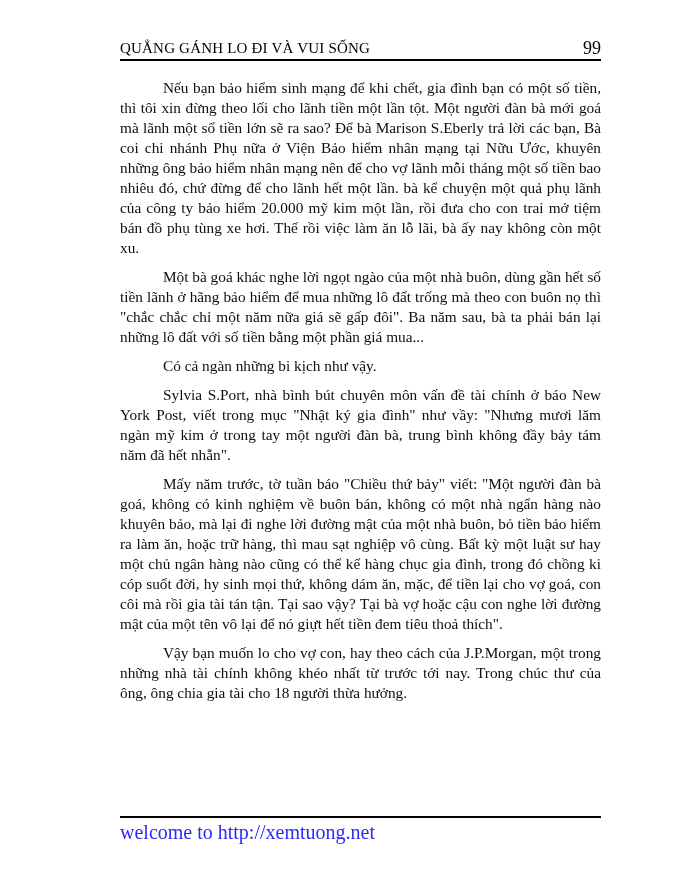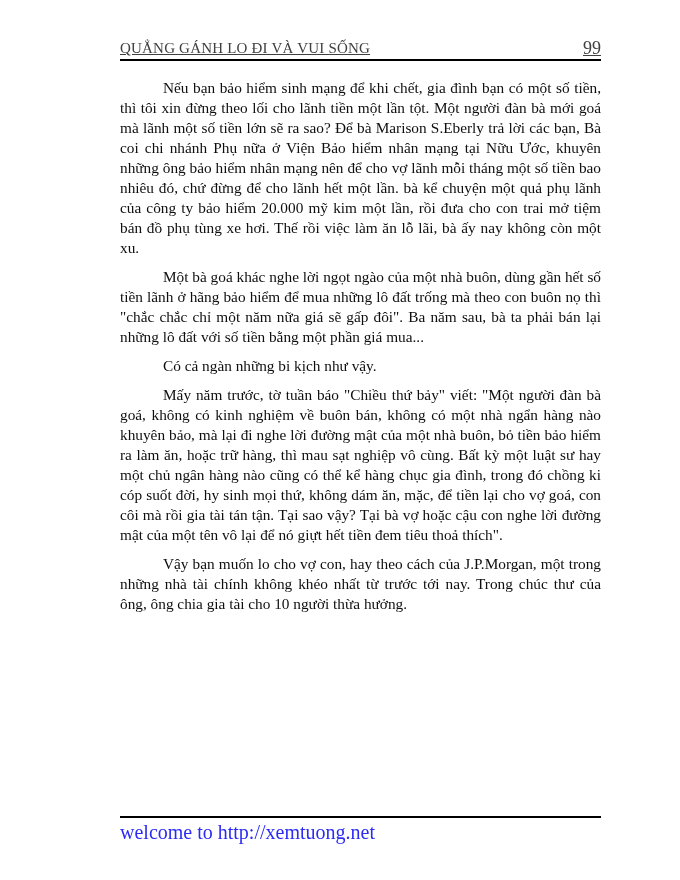--- a/index.html
+++ b/index.html
@@ -19,24 +19,23 @@
     position: absolute;
     left: 120px;
     top: 0;
     width: 481px;
   }
   .header-row {
     display: flex;
     justify-content: space-between;
     align-items: flex-end;
     margin-top: 40px;
-    color: #404040;
+    color: #000000;
     font-size: 15px;
     line-height: 17px;
-    text-decoration: underline;
   }
   .running-title {
     letter-spacing: 0.2px;
   }
   .page-number {
     font-size: 18px;
   }
   .rule {
     border: none;
     border-top: 2px solid #000000;
@@ -83,22 +82,23 @@
       <span class="running-title">QUẲNG GÁNH LO ĐI VÀ VUI SỐNG</span>
       <span class="page-number">99</span>
     </div>
 
     <hr class="rule">
 
     <div class="body-text">
       <p>Nếu bạn bảo hiểm sinh mạng để khi chết, gia đình bạn có một số tiền, thì tôi xin đừng theo lối cho lãnh tiền một lần tột. Một người đàn bà mới goá mà lãnh một số tiền lớn sẽ ra sao? Để bà Marison S.Eberly trả lời các bạn, Bà coi chi nhánh Phụ nữa ở Viện Bảo hiểm nhân mạng tại Nữu Ước, khuyên những ông bảo hiểm nhân mạng nên để cho vợ lãnh mỗi tháng một số tiền bao nhiêu đó, chứ đừng để cho lãnh hết một lần. bà kể chuyện một quả phụ lãnh của công ty bảo hiểm 20.000 mỹ kim một lần, rồi đưa cho con trai mở tiệm bán đồ phụ tùng xe hơi. Thế rồi việc làm ăn lỗ lãi, bà ấy nay không còn một xu.</p>
       <p>Một bà goá khác nghe lời ngọt ngào của một nhà buôn, dùng gần hết số tiền lãnh ở hãng bảo hiểm để mua những lô đất trống mà theo con buôn nọ thì "chắc chắc chỉ một năm nữa giá sẽ gấp đôi". Ba năm sau, bà ta phải bán lại những lô đất với số tiền bằng một phần giá mua...</p>
       <p>Có cả ngàn những bi kịch như vậy.</p>
+      <p>Sylvia S.Port, nhà bình bút chuyên môn vấn đề tài chính ở báo New York Post, viết trong mục "Nhật ký gia đình" như vầy: "Nhưng mươi lăm ngàn mỹ kim ở trong tay một người đàn bà, trung bình không đầy bảy tám năm đã hết nhẵn".</p>
       <p>Mấy năm trước, tờ tuần báo "Chiều thứ bảy" viết: "Một người đàn bà goá, không có kinh nghiệm về buôn bán, không có một nhà ngẩn hàng nào khuyên bảo, mà lại đi nghe lời đường mật của một nhà buôn, bỏ tiền bảo hiểm ra làm ăn, hoặc trữ hàng, thì mau sạt nghiệp vô cùng. Bất kỳ một luật sư hay một chủ ngân hàng nào cũng có thể kể hàng chục gia đình, trong đó chồng ki cóp suốt đời, hy sinh mọi thứ, không dám ăn, mặc, để tiền lại cho vợ goá, con côi mà rồi gia tài tán tận. Tại sao vậy? Tại bà vợ hoặc cậu con nghe lời đường mật của một tên vô lại để nó giựt hết tiền đem tiêu thoả thích".</p>
-      <p>Vậy bạn muốn lo cho vợ con, hay theo cách của J.P.Morgan, một trong những nhà tài chính không khéo nhất từ trước tới nay. Trong chúc thư của ông, ông chia gia tài cho 10 người thừa hưởng.</p>
+      <p>Vậy bạn muốn lo cho vợ con, hay theo cách của J.P.Morgan, một trong những nhà tài chính không khéo nhất từ trước tới nay. Trong chúc thư của ông, ông chia gia tài cho 18 người thừa hưởng.</p>
     </div>
 
   </div>
 
   <div class="footer">
     <hr class="rule">
     <a class="footer-link">welcome to http://xemtuong.net</a>
   </div>
 
 </div>

